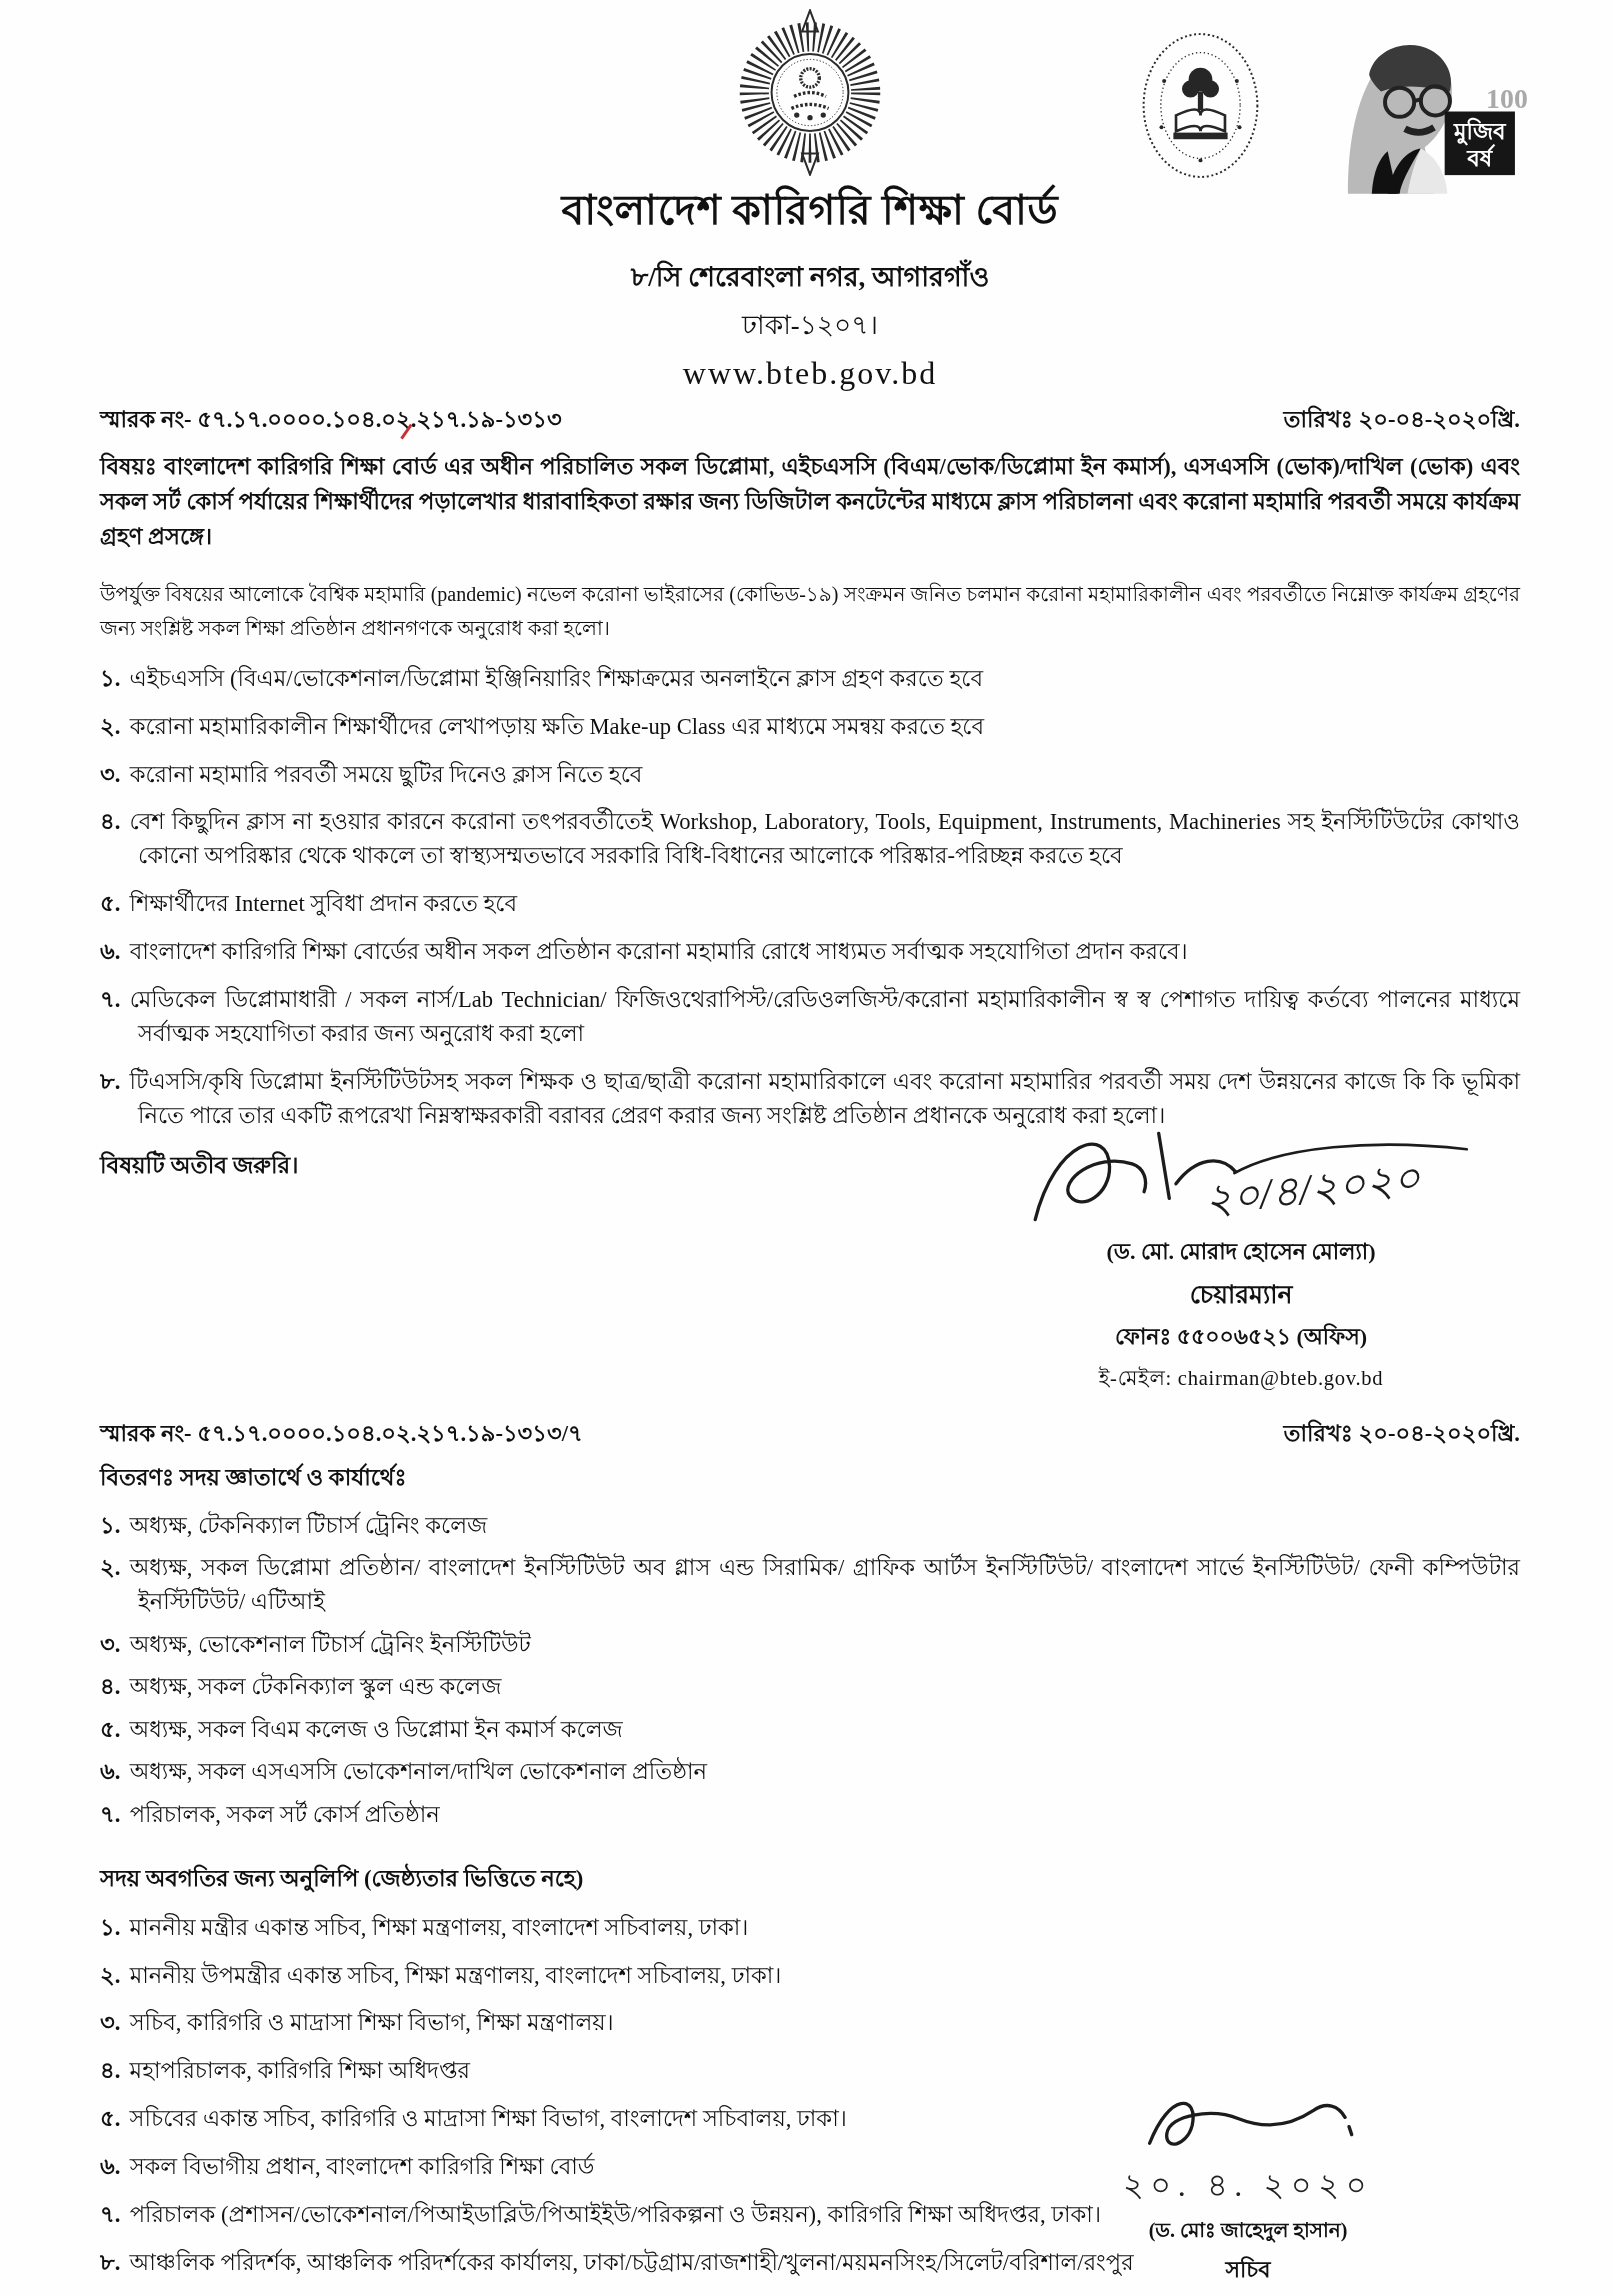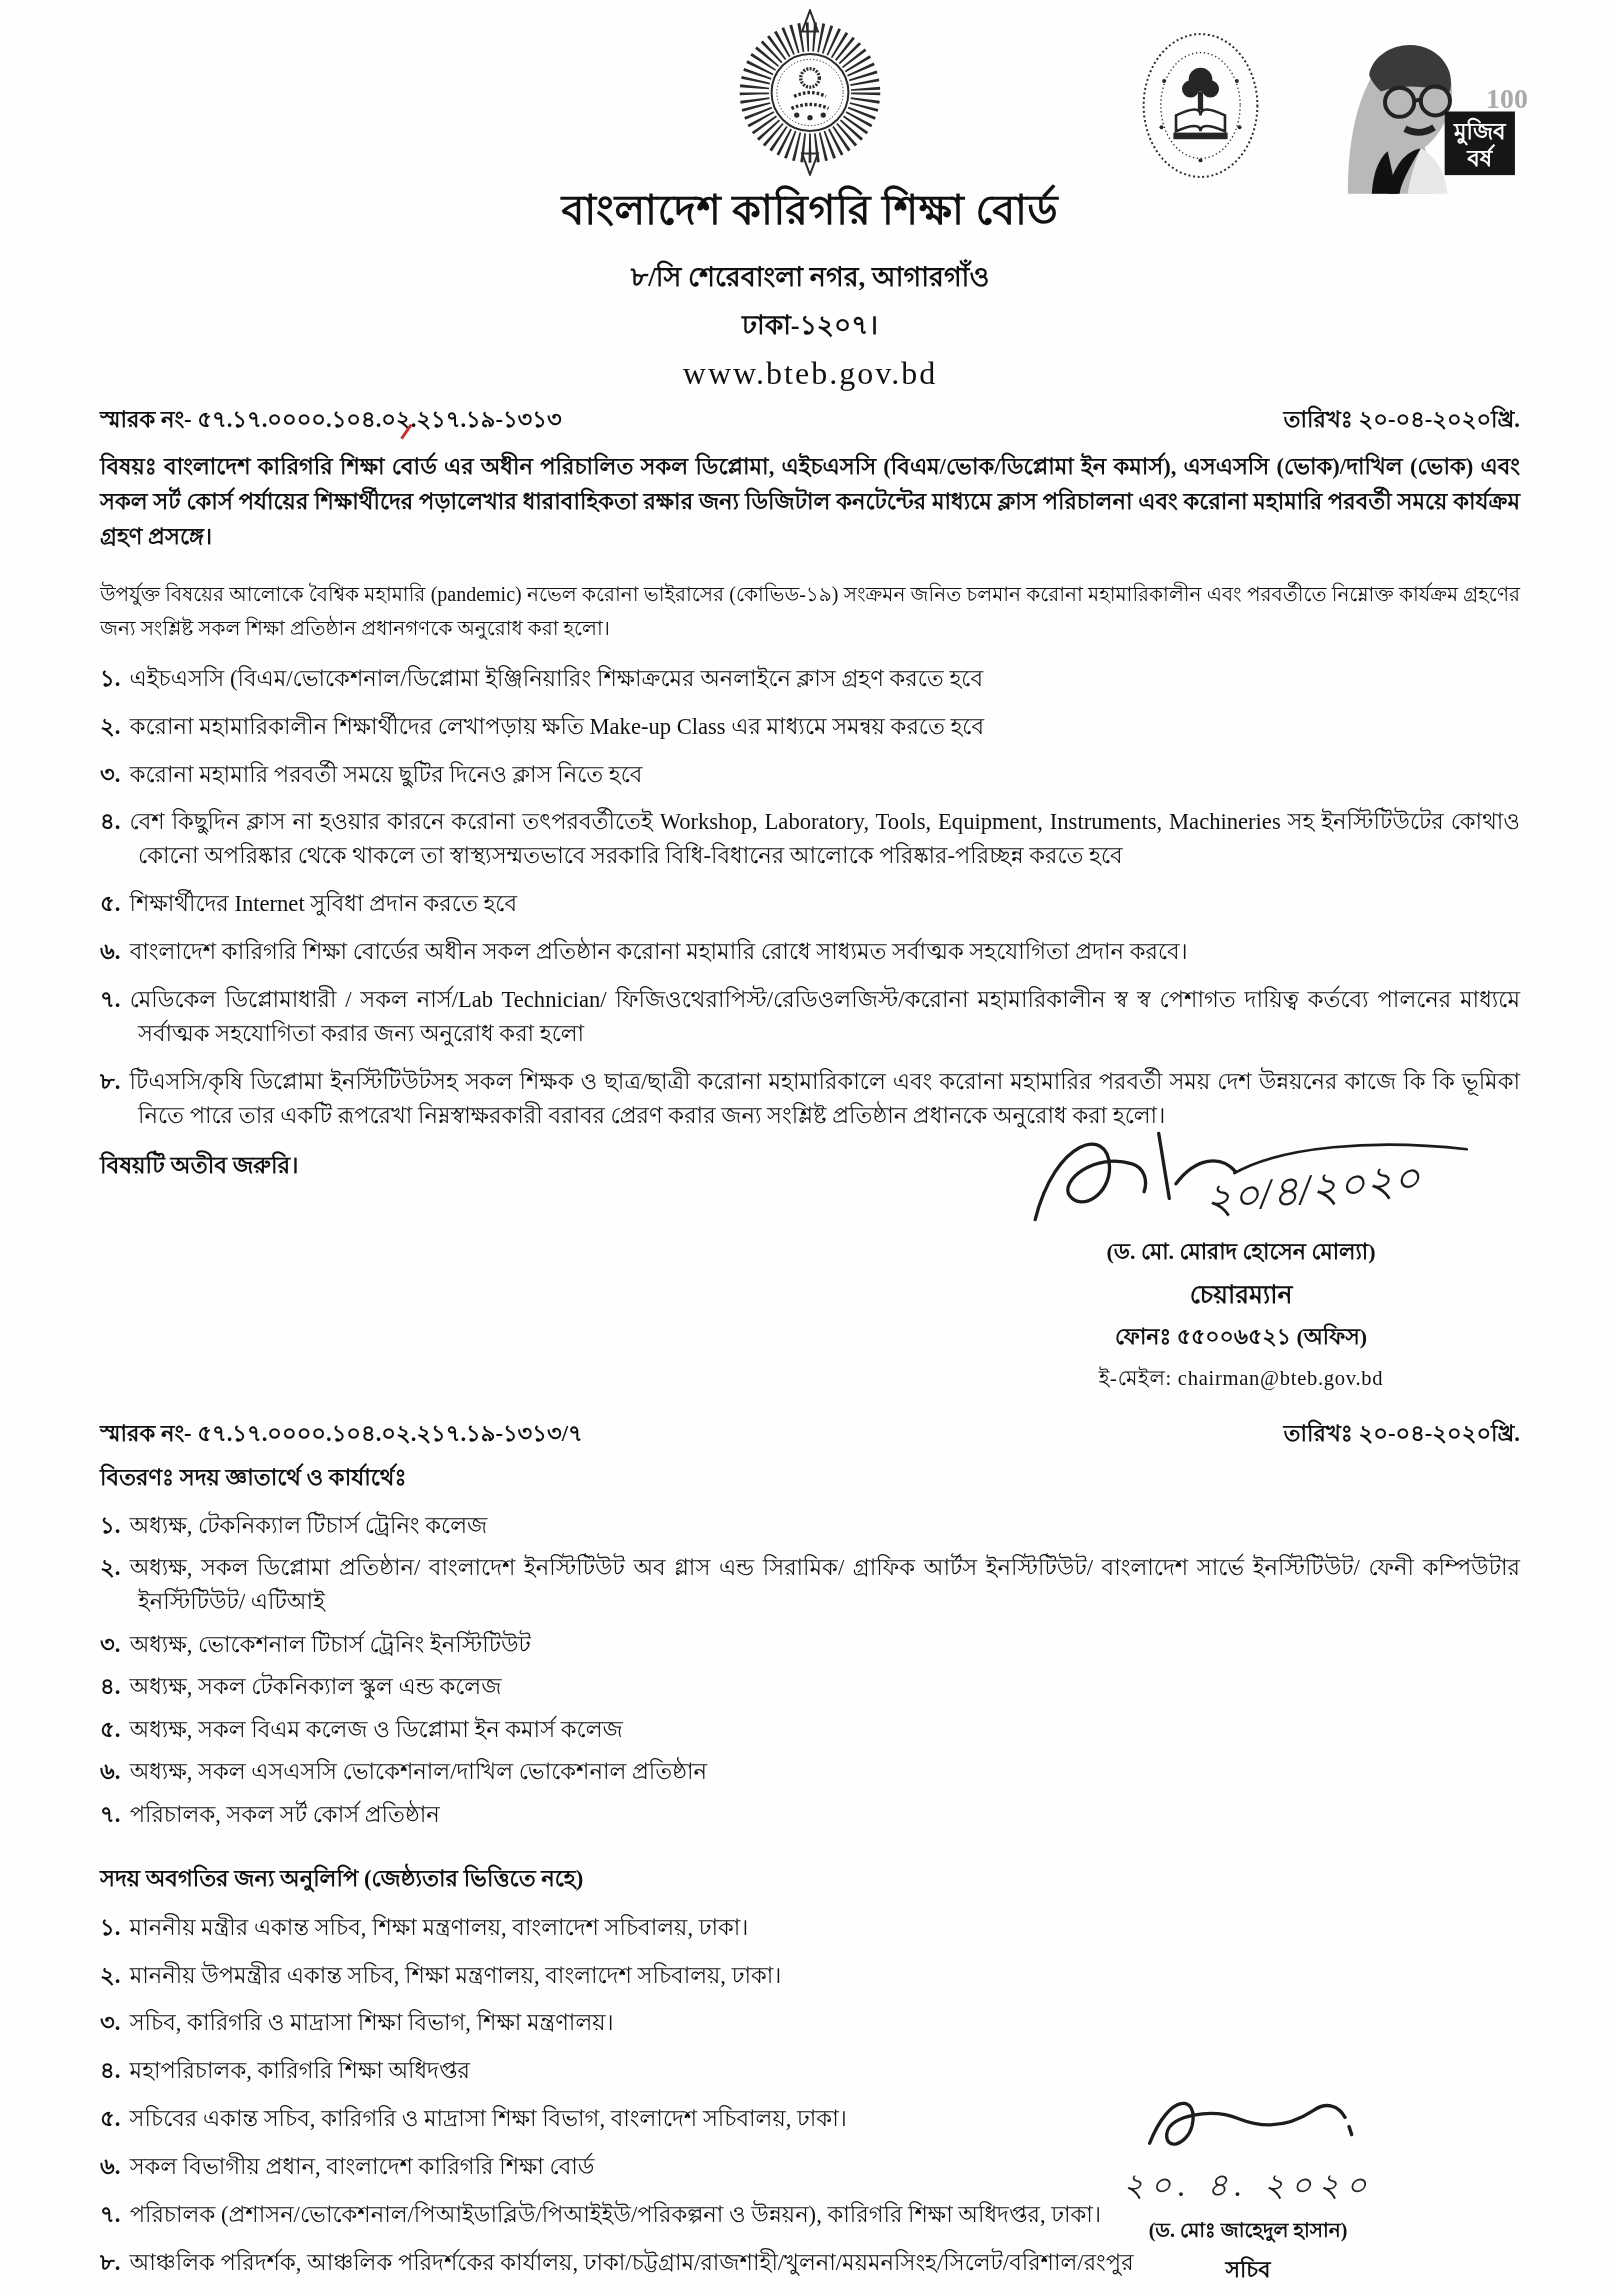--- a/index.html
+++ b/index.html
@@ -12,21 +12,21 @@
     font-family:"Liberation Serif","DejaVu Serif",serif;
     overflow:hidden;
   }
   .content{padding:9.3px 94px 0 100px;}
   
   .header{position:relative;text-align:center;}
   .logos-right{position:absolute;top:18.6px;right:-6.6px;display:flex;gap:46px;align-items:flex-start;}
   .emblem{display:block;margin:0 auto;}
   .org-name{font-size:41px;font-weight:bold;letter-spacing:0.7px;margin-top:1.3px;}
   .addr{font-size:27px;font-weight:bold;margin-top:9.3px;}
-  .addr2{font-size:26.5px;font-weight:bold;margin-top:4px;}
+  .addr2{font-size:26.5px;font-weight:normal;margin-top:4px;}
   .website{font-size:32px;margin-top:6.6px;letter-spacing:2px;}
   
   .memo-row{display:flex;justify-content:space-between;align-items:flex-start;
             font-size:22.6px;font-weight:bold;margin-top:9.3px;}
   .memo-row .date{font-weight:bold;}
   .red-mark{position:absolute;width:17px;height:3.3px;background:#c43535;transform:rotate(-55deg);
             left:398px;margin-top:-9.3px;}
   
   .subject{font-size:22.6px;font-weight:bold;line-height:1.55;margin:9.3px 0 0 0;text-align:justify;}
   .intro{font-size:20px;line-height:1.7;margin:22.6px 0 0 0;text-align:justify;}
@@ -40,21 +40,21 @@
   .sig-name{font-size:22px;font-weight:bold;margin-top:1.3px;}
   .sig-title{font-size:25px;font-weight:bold;margin-top:4px;}
   .sig-phone{font-size:22px;font-weight:bold;margin-top:1px;}
   .sig-email{font-size:20.6px;margin-top:6.6px;letter-spacing:0.7px;}
   .heading{font-size:22.6px;font-weight:bold;margin-top:6.6px;}
   .dist-list{margin-top:10.6px;}
   .dist-list .li{margin-bottom:8.6px;}
   .cc-section{position:relative;margin-top:29px;}
   .cc-section .heading{margin-bottom:12px;}
   .secretary{position:absolute;right:73px;top:219px;width:398px;text-align:center;}
-  .hand-date{font-size:32px;font-style:italic;letter-spacing:6.6px;color:#222;}
+  .hand-date{font-size:32px;letter-spacing:6.6px;color:#222;}
   .secretary .sig-name{font-size:20px;}
   .secretary .sig-title{font-size:22px;margin-top:4px;}
   svg{display:block;}
   .sig-svg{margin:0 auto;}
 </style>
 </head>
 <body>
 
 <div class="page">
   <div class="content">

